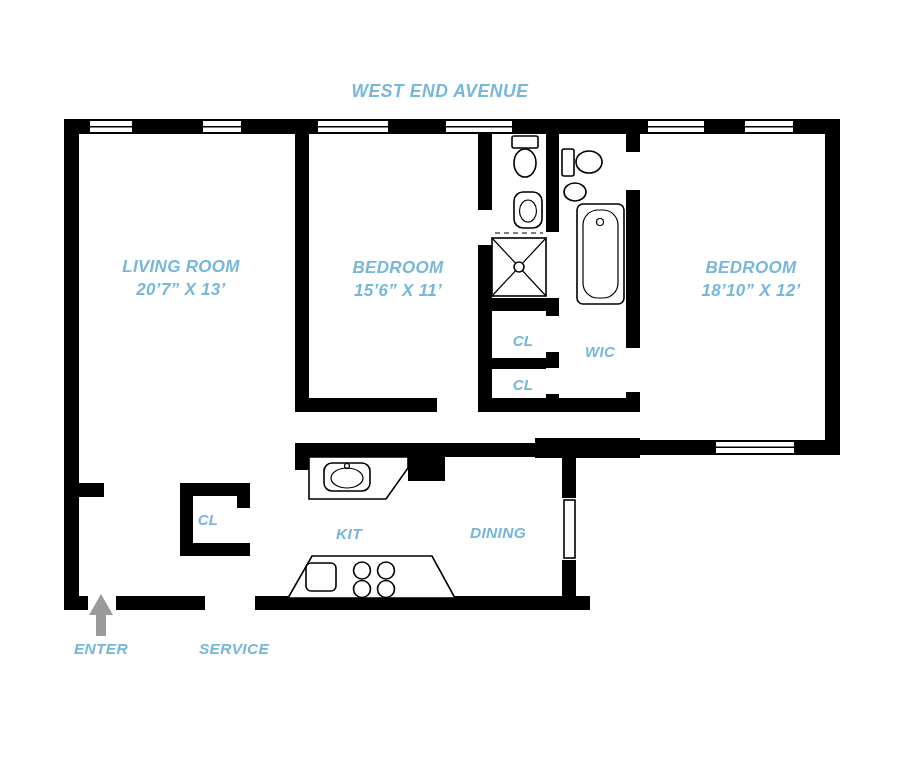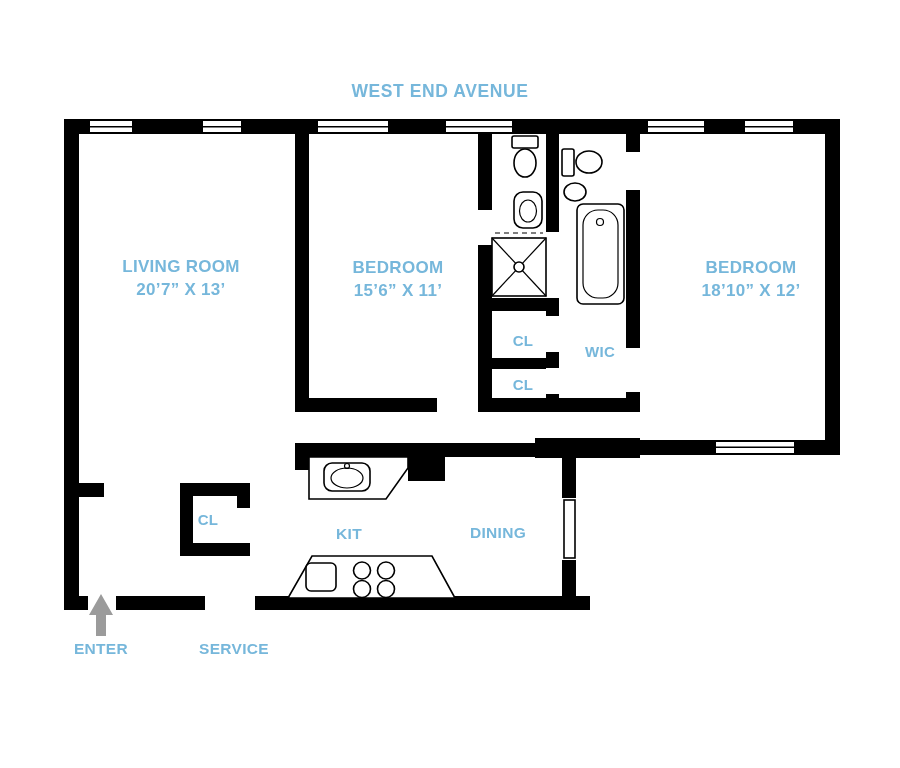--- a/index.html
+++ b/index.html
@@ -1,17 +1,17 @@
 <!DOCTYPE html>
 <html><head>
 <meta charset="utf-8">
 <style>
   html,body{margin:0;padding:0;background:#ffffff;}
   .page{position:relative;width:900px;height:768px;background:#ffffff;overflow:hidden;
-        font-family:"Liberation Sans",sans-serif;}
+        font-family:"Liberation Sans",sans-serif;font-style:italic;}
   svg{display:block;}
   .wall{fill:#000000;stroke:none;}
   .winline{fill:#000000;}
   .gap{fill:#ffffff;}
   .fix{fill:#ffffff;stroke:#000000;stroke-width:1.6;}
   .fixthin{fill:none;stroke:#000000;stroke-width:1.2;}
   .lbl{fill:#76b7db;font-weight:bold;text-anchor:middle;letter-spacing:0.3px;}
   .lbl-big{font-size:17px;}
   .lbl-street{font-size:17.5px;letter-spacing:0.6px;}
   .lbl-small{font-size:15px;}

